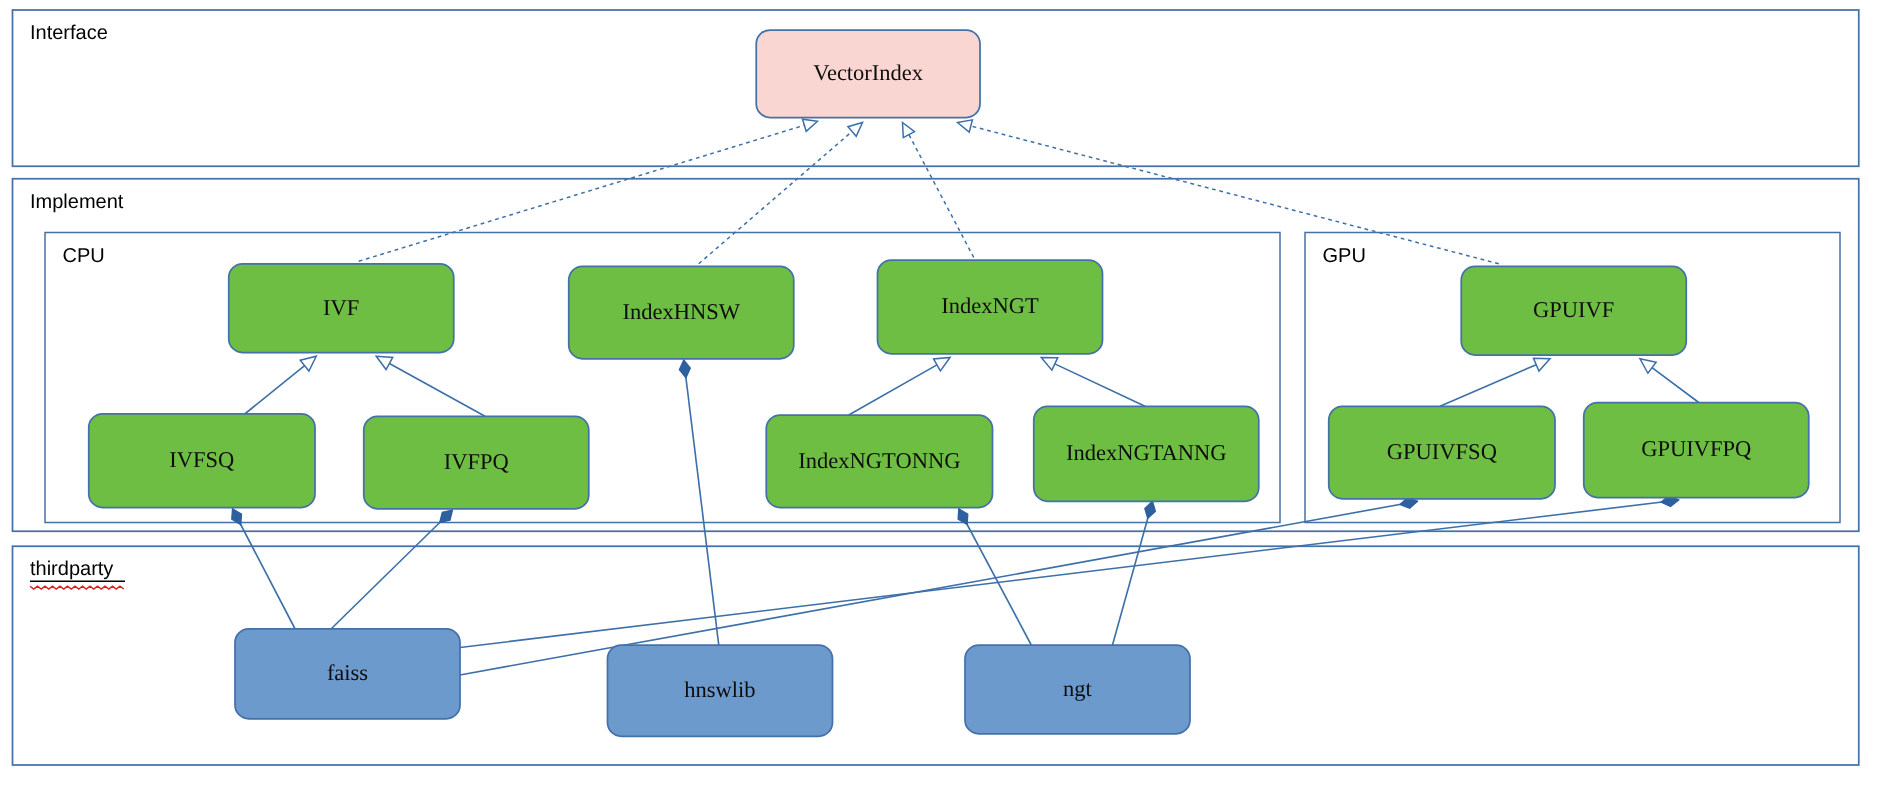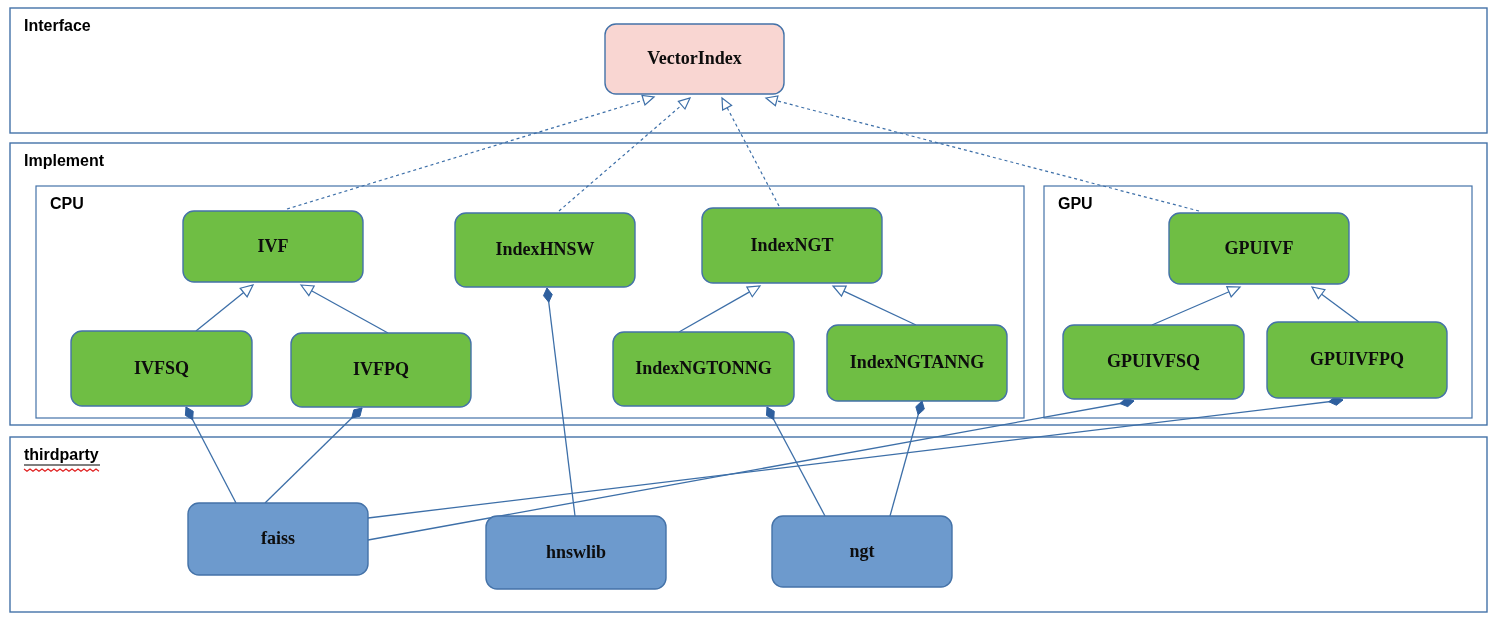--- a/index.html
+++ b/index.html
@@ -10,21 +10,20 @@
   body {
     width: 1503px;
     height: 628px;
     font-family: "Liberation Sans", sans-serif;
     overflow: hidden;
   }
   #diagram-root {
     position: relative;
     width: 1503px;
     height: 496px;
-    font-weight: bold;
   }
   svg.diagram {
     display: block;
     width: 1503px;
     height: 628px;
   }
   .group-frame {
     fill: #ffffff;
     stroke: #4472A8;
     stroke-width: 1.4;

